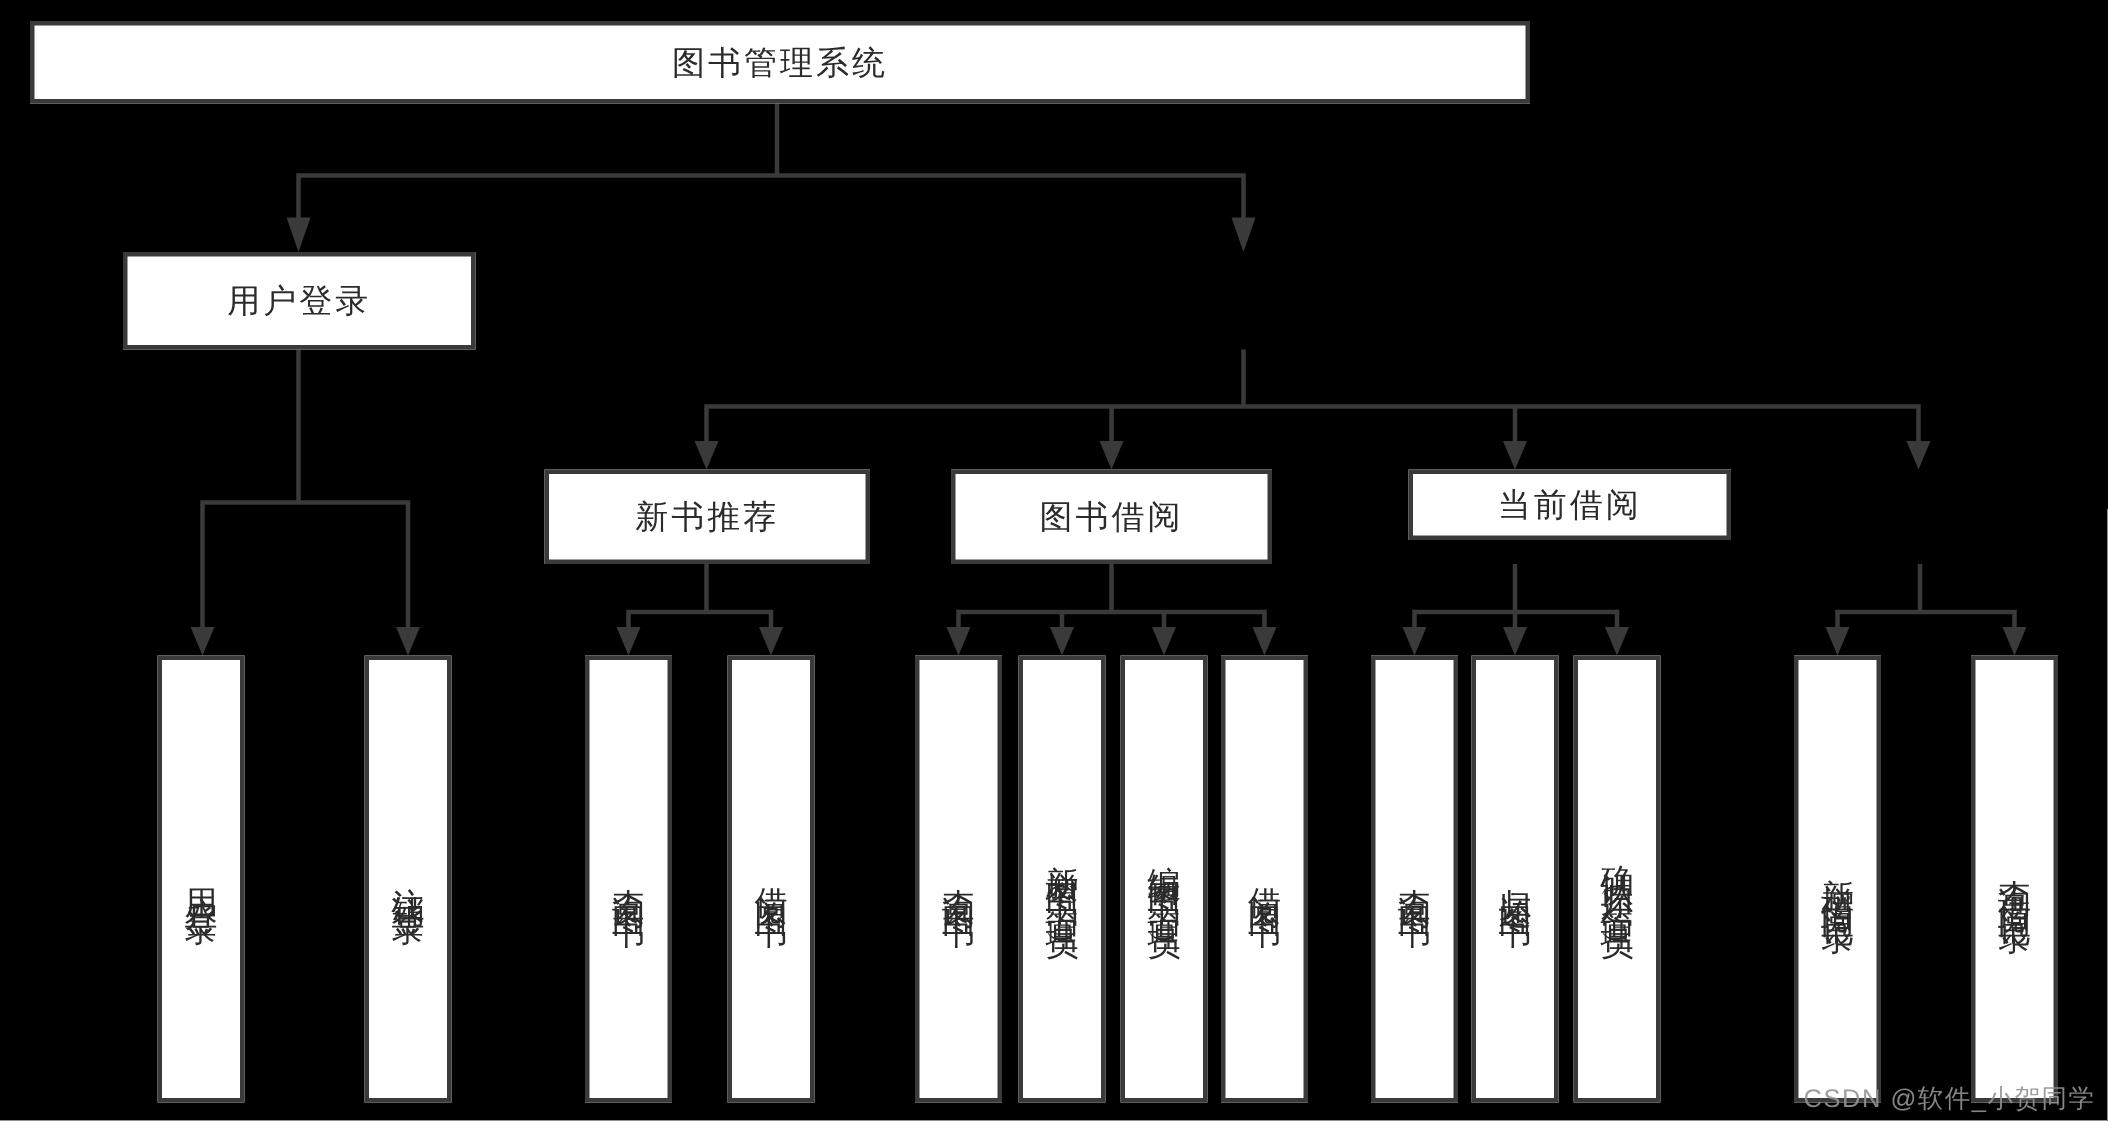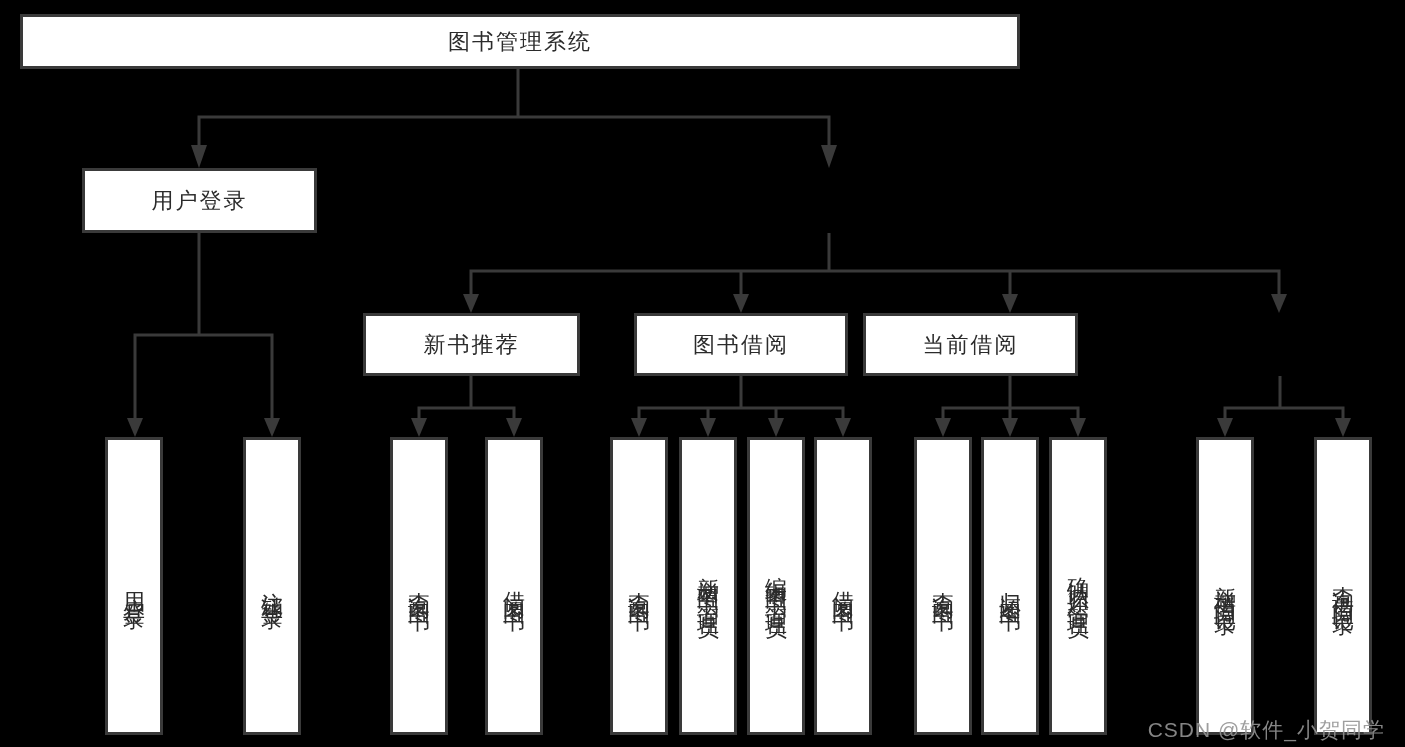--- a/index.html
+++ b/index.html
@@ -40,23 +40,23 @@
   .node.v {
     writing-mode: vertical-rl;
     text-orientation: mixed;
     font-size: 22px;
     letter-spacing: 6px;
     line-height: 1;
     text-align: center;
   }
   .watermark {
     position: absolute;
-    right: 20px;
+    right: 8px;
     bottom: 3px;
-    font-size: 21px;
+    font-size: 17px;
     letter-spacing: 1px;
     color: rgba(148, 148, 148, 0.9);
     z-index: 5;
     white-space: nowrap;
   }
 </style>
 </head>
 <body>
 
 <div class="canvas">
@@ -108,21 +108,21 @@
   <div class="node h" style="left:82px;top:168px;width:235px;height:65px">
     <span>用户登录</span>
   </div>
 
   <div class="node h" style="left:363px;top:313px;width:217px;height:63px">
     <span>新书推荐</span>
   </div>
   <div class="node h" style="left:634px;top:313px;width:214px;height:63px">
     <span>图书借阅</span>
   </div>
-  <div class="node h" style="left:863px;top:313px;width:215px;height:63px">
+  <div class="node h" style="left:939px;top:313px;width:215px;height:47px">
     <span>当前借阅</span>
   </div>
 
   <div class="node v" style="left:105px;top:437px;width:58px;height:298px">
     <span>用户登录</span>
   </div>
   <div class="node v" style="left:243px;top:437px;width:58px;height:298px">
     <span>注销登录</span>
   </div>
 

